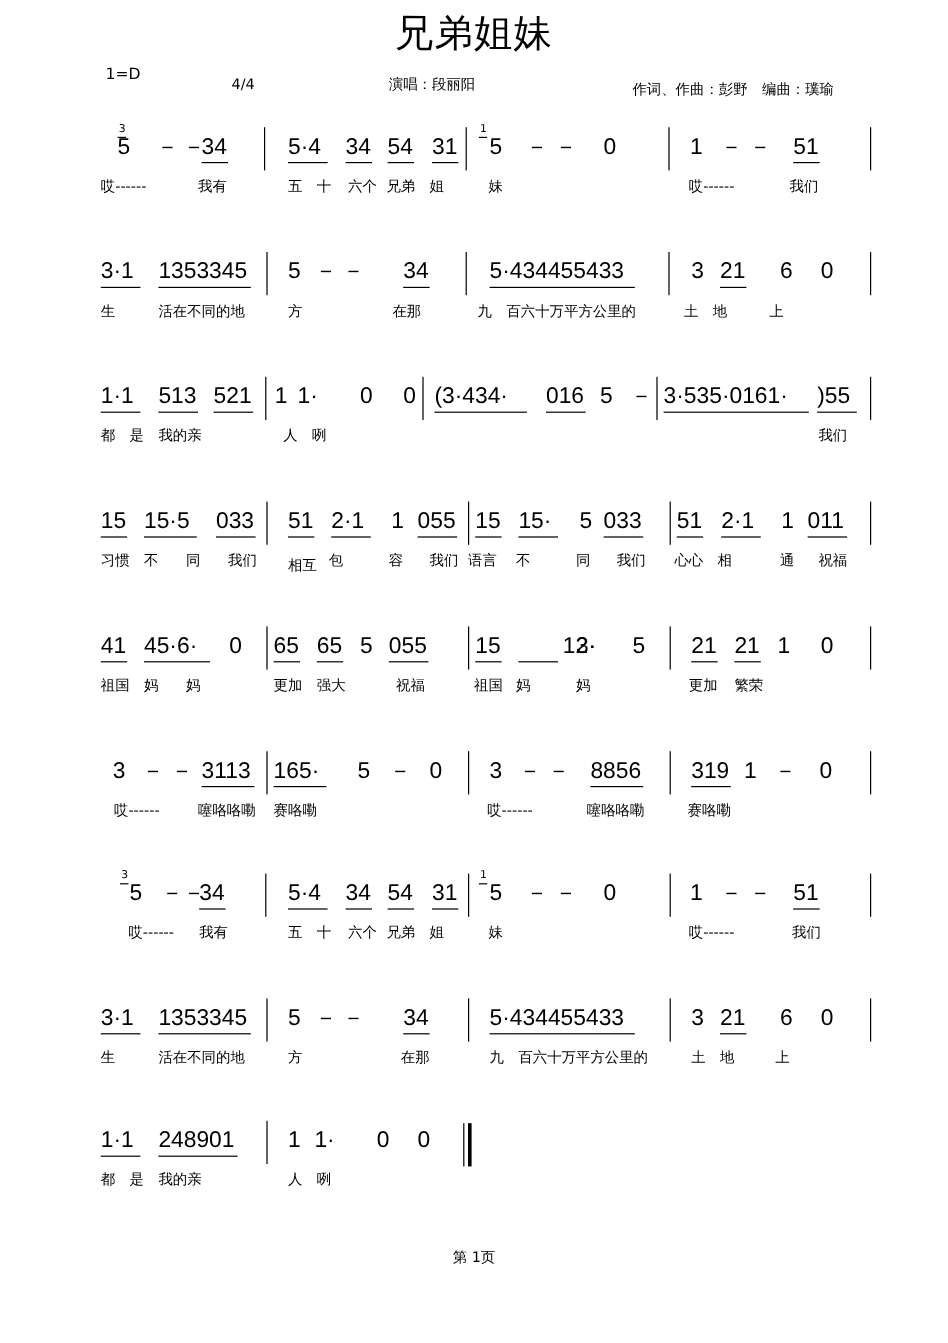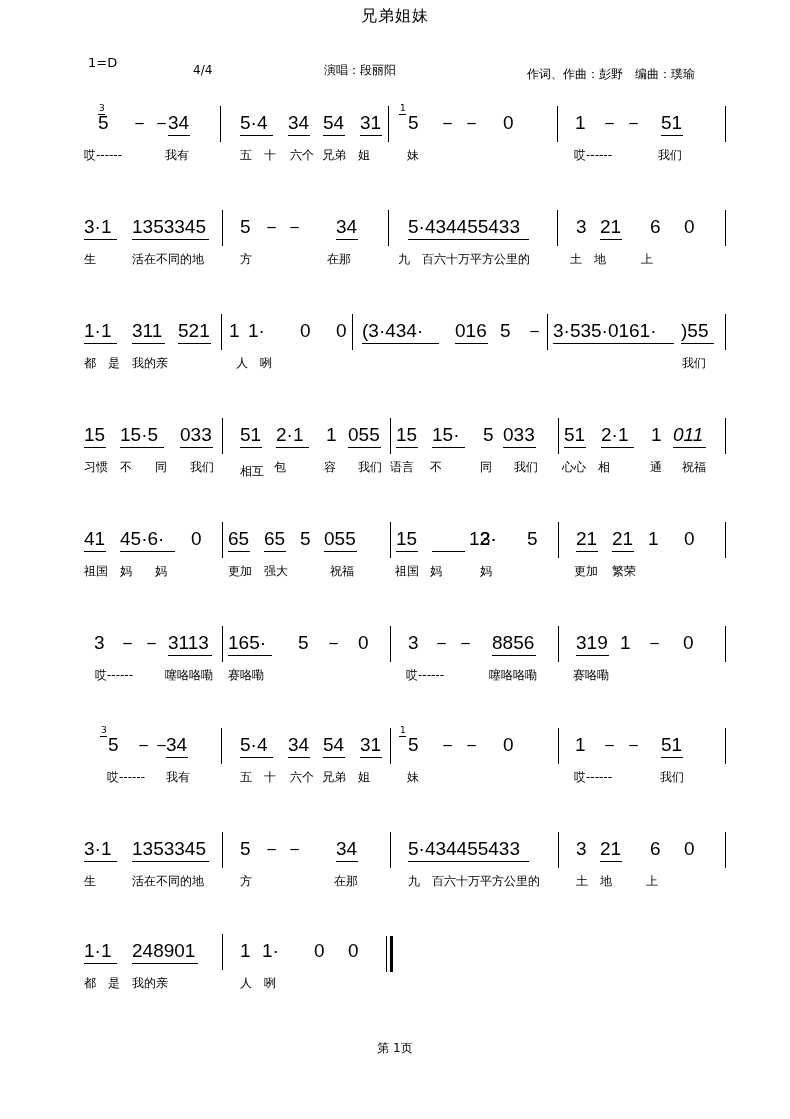--- a/index.html
+++ b/index.html
@@ -1,18 +1,18 @@
 <!DOCTYPE html>
 <html><head>
 <meta charset="utf-8">
 <style>
   html,body{margin:0;padding:0;background:#fff;}
   body{width:790px;height:1119px;position:relative;overflow:hidden;font-family:"DejaVu Sans","Liberation Sans",sans-serif;color:#000;}
   .abs{position:absolute;white-space:nowrap;}
-  .title{left:0;width:790px;top:6px;text-align:center;font-size:16px;letter-spacing:1px;}
+  .title{left:0;width:790px;top:6px;text-align:center;font-size:32px;letter-spacing:1px;}
   .meta{font-size:12px;}
   .note{font-family:"Liberation Sans","DejaVu Sans",sans-serif;font-size:19px;line-height:22px;}
   .lyric{font-size:12px;line-height:14px;}
   .bar{position:absolute;width:1px;background:#000;}
   .bar.end{width:3px;}
   .ul{position:absolute;height:1px;background:#000;}
   .grace{font-size:9px;line-height:9px;}
   .footer{left:0;width:790px;top:1040px;text-align:center;font-size:12px;}
 </style>
 </head>
@@ -95,21 +95,21 @@
       <span class="abs lyric" style="left: 570px; top: 252px;">土　地</span>
       <span class="abs lyric" style="left: 641px; top: 252px;">上</span>
     </div>
     <div>
       <div class="bar" style="left: 221px; top: 314px; height: 36px;"></div>
       <div class="bar" style="left: 352px; top: 314px; height: 36px;"></div>
       <div class="bar" style="left: 547px; top: 314px; height: 36px;"></div>
       <div class="bar" style="left: 725px; top: 314px; height: 36px;"></div>
       <span class="abs note" style="left: 84px; top: 320px;">1·1</span>
       <div class="ul" style="left: 84px; top: 343px; width: 33px;"></div>
-      <span class="abs note" style="left: 132px; top: 320px;">311</span>
+      <span class="abs note" style="left: 132px; top: 320px;">513</span>
       <div class="ul" style="left: 132px; top: 343px; width: 33px;"></div>
       <span class="abs note" style="left: 178px; top: 320px;">521</span>
       <div class="ul" style="left: 178px; top: 343px; width: 33px;"></div>
       <span class="abs note" style="left: 229px; top: 320px;">1</span>
       <span class="abs note" style="left: 248px; top: 320px;">1·</span>
       <span class="abs note" style="left: 300px; top: 320px;">0</span>
       <span class="abs note" style="left: 336px; top: 320px;">0</span>
       <span class="abs note" style="left: 362px; top: 320px;">(3·434·</span>
       <div class="ul" style="left: 362px; top: 343px; width: 77px;"></div>
       <span class="abs note" style="left: 455px; top: 320px;">016</span>
@@ -148,21 +148,21 @@
       <span class="abs note" style="left: 432px; top: 424px;">15·</span>
       <div class="ul" style="left: 432px; top: 447px; width: 33px;"></div>
       <span class="abs note" style="left: 483px; top: 424px;">5</span>
       <span class="abs note" style="left: 503px; top: 424px;">033</span>
       <div class="ul" style="left: 503px; top: 447px; width: 33px;"></div>
       <span class="abs note" style="left: 564px; top: 424px;">51</span>
       <div class="ul" style="left: 564px; top: 447px; width: 22px;"></div>
       <span class="abs note" style="left: 601px; top: 424px;">2·1</span>
       <div class="ul" style="left: 601px; top: 447px; width: 33px;"></div>
       <span class="abs note" style="left: 651px; top: 424px;">1</span>
-      <span class="abs note" style="left: 673px; top: 424px; font-style: italic;">011</span>
+      <span class="abs note" style="left: 673px; top: 424px;">011</span>
       <div class="ul" style="left: 673px; top: 447px; width: 33px;"></div>
       <span class="abs lyric" style="left: 84px; top: 460px;">习惯</span>
       <span class="abs lyric" style="left: 120px; top: 460px;">不</span>
       <span class="abs lyric" style="left: 155px; top: 460px;">同</span>
       <span class="abs lyric" style="left: 190px; top: 460px;">我们</span>
       <span class="abs lyric" style="left: 240px; top: 464px;">相互</span>
       <span class="abs lyric" style="left: 274px; top: 460px;">包</span>
       <span class="abs lyric" style="left: 324px; top: 460px;">容</span>
       <span class="abs lyric" style="left: 358px; top: 460px;">我们</span>
       <span class="abs lyric" style="left: 390px; top: 460px;">语言</span>

